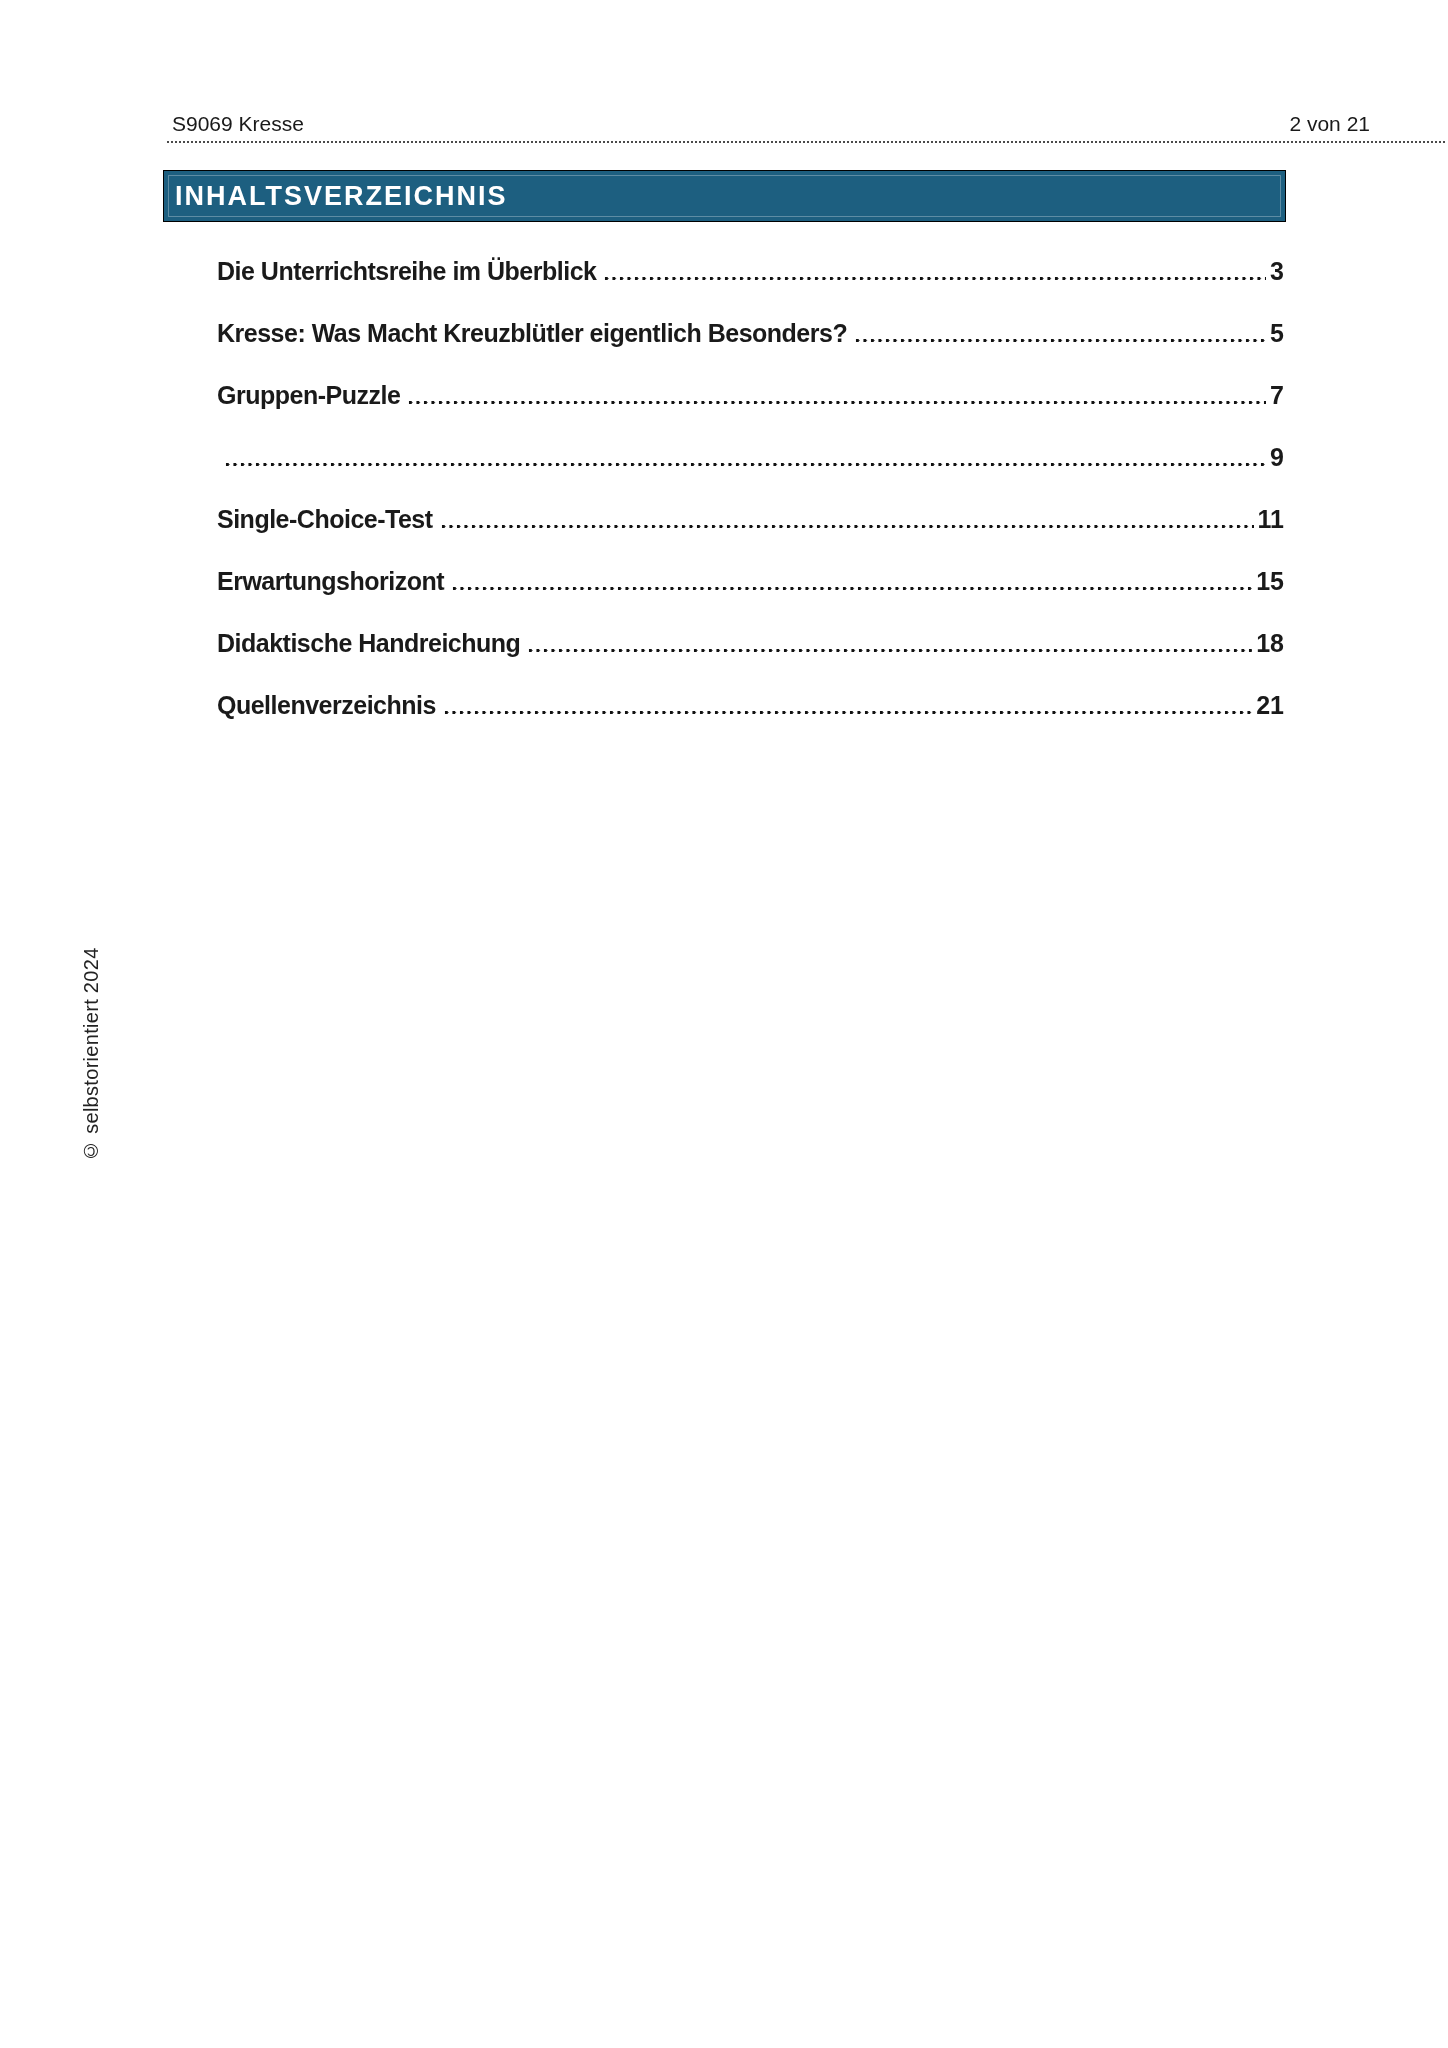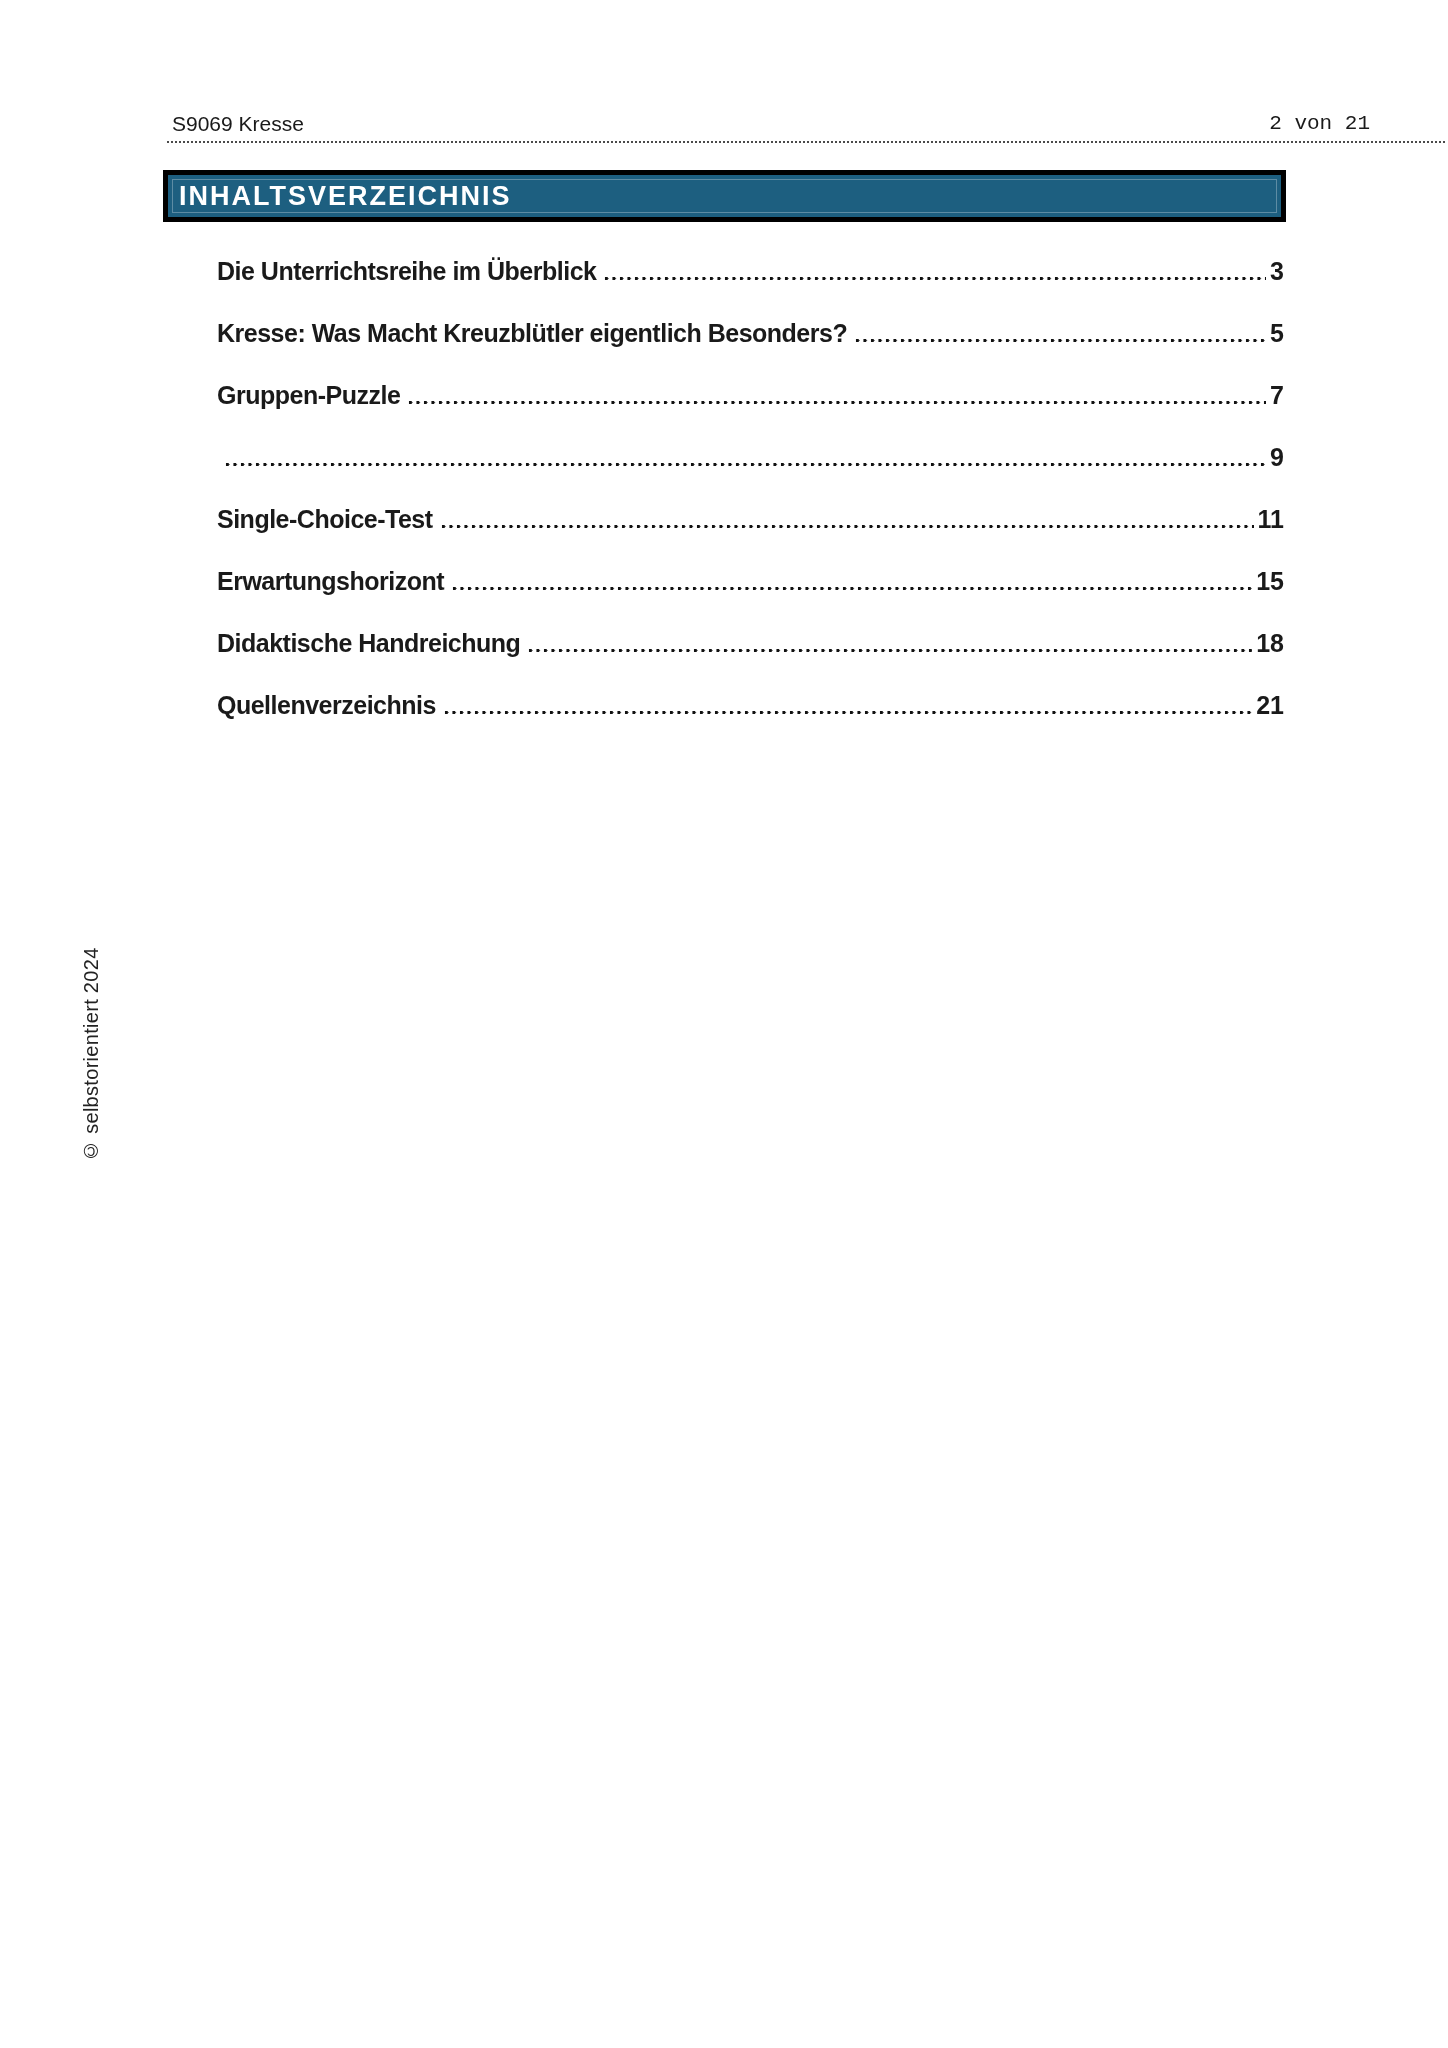--- a/index.html
+++ b/index.html
@@ -25,41 +25,40 @@
     line-height: 25px;
     white-space: nowrap;
   }
   .hdr-right {
     position: absolute;
     right: 78px;
     top: 111px;
     font-size: 21px;
     line-height: 25px;
     white-space: nowrap;
-    font-family: Liberation Mono, monospace;
   }
   .hdr-rule {
     position: absolute;
     left: 167px;
     right: 3px;
     top: 141px;
     height: 2px;
     background-image: repeating-linear-gradient(90deg, #4a4a4a 0 2px, transparent 2px 4px);
   }
 
   
   .toc-bar {
     position: absolute;
     left: 163px;
     top: 170px;
     width: 1123px;
     height: 52px;
     box-sizing: border-box;
     background: #1d5f80;
-    border: 5px solid #000000;
+    border: 1px solid #000000;
   }
   .toc-bar::before {
     content: "";
     position: absolute;
     inset: 4px;
     border: 1px solid #5d8ca4;
     pointer-events: none;
   }
   .toc-bar-title {
     position: absolute;

